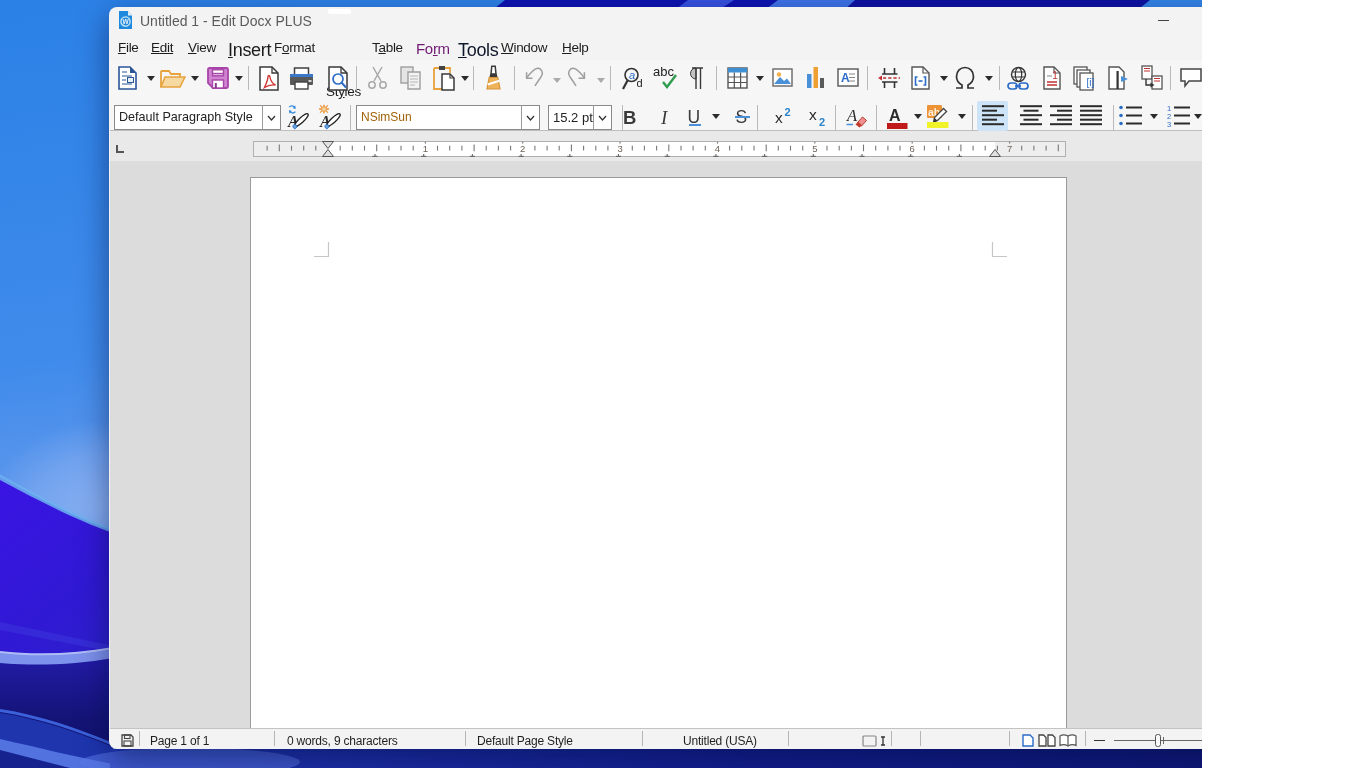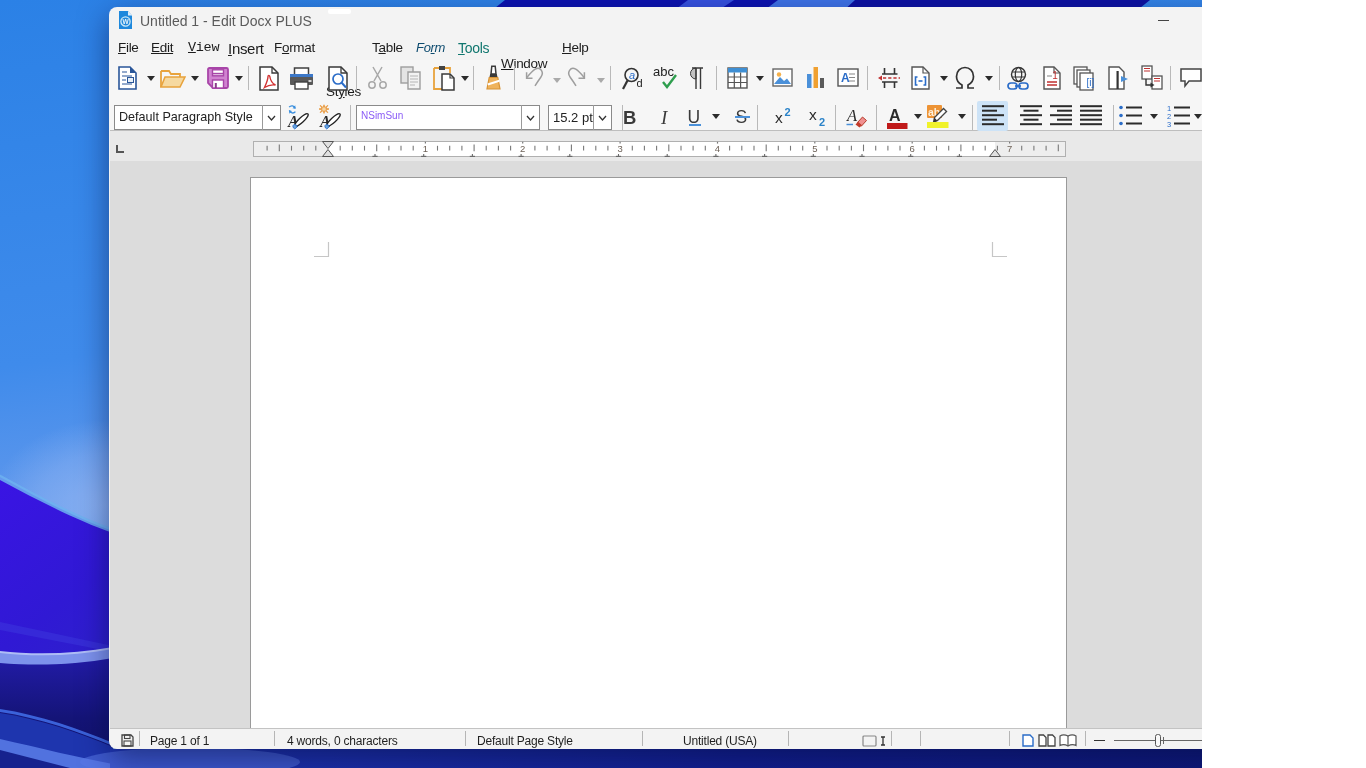--- a/index.html
+++ b/index.html
@@ -96,28 +96,28 @@
 <text x="7.5" y="13.2" font-size="6.5" fill="#e8f4fb" text-anchor="middle" font-family="Liberation Sans" font-weight="bold">W</text>
 </svg>
 <div class="abs txt" style="left:140px;top:13px;font-size:14px;color:#5a5a5a;">Untitled 1 - Edit Docx PLUS</div>
 <div class="abs" style="left:1158px;top:20px;width:11px;height:1.4px;background:#444;"></div>
 <div class="abs" style="left:1203px;top:15px;width:9px;height:9px;border:1.3px solid #555;border-radius:2px;"></div>
 <svg class="abs" style="left:1248px;top:14px" width="12" height="12">
       <path d="M1,1 L11,11 M11,1 L1,11" stroke="#444" stroke-width="1.2"></path>
     </svg>
 <div class="abs txt" style="left:118px;top:40px;font-size:13.5px;letter-spacing:-0.3px;color:#1c1c1c;"><u>F</u>ile</div>
 <div class="abs txt" style="left:151px;top:40px;font-size:13.5px;letter-spacing:-0.3px;color:#1c1c1c;text-decoration:underline;"><u>E</u>dit</div>
-<div class="abs txt" style="left:188px;top:40px;font-size:13.5px;letter-spacing:-0.3px;color:#1c1c1c;font-family:Liberation Mono, monospace;"><u>V</u>iew</div>
-<div class="abs txt" style="left:228px;top:40px;font-size:15px;letter-spacing:-0.3px;color:#1c1c1c;"><u>I</u>nsert</div>
+<div class="abs txt" style="left:188px;top:40px;font-size:13.5px;letter-spacing:-0.3px;color:#1c1c1c;"><u>V</u>iew</div>
+<div class="abs txt" style="left:228px;top:40px;font-size:18px;letter-spacing:-0.3px;color:#1c1c1c;"><u>I</u>nsert</div>
 <div class="abs txt" style="left:274px;top:40px;font-size:13.5px;letter-spacing:-0.3px;color:#1c1c1c;">F<u>o</u>rmat</div>
 <div class="abs txt" style="left:326px;top:40px;font-size:13.5px;letter-spacing:-0.3px;color:#1c1c1c;margin-top:44px;">St<u>y</u>les</div>
 <div class="abs txt" style="left:372px;top:40px;font-size:13.5px;letter-spacing:-0.3px;color:#1c1c1c;">T<u>a</u>ble</div>
-<div class="abs txt" style="left:416px;top:40px;font-size:13px;letter-spacing:-0.3px;color:#0c4a6e;font-style:italic;">Fo<u>r</u>m</div>
-<div class="abs txt" style="left:458px;top:40px;font-size:14px;letter-spacing:-0.3px;color:#0f766e;"><u>T</u>ools</div>
-<div class="abs txt" style="left:501px;top:56px;font-size:13.5px;letter-spacing:-0.3px;color:#1c1c1c;"><u>W</u>indow</div>
+<div class="abs txt" style="left:416px;top:40px;font-size:15px;letter-spacing:-0.3px;color:#701a75;">Fo<u>r</u>m</div>
+<div class="abs txt" style="left:458px;top:40px;font-size:18px;letter-spacing:-0.3px;color:#0f172a;"><u>T</u>ools</div>
+<div class="abs txt" style="left:501px;top:40px;font-size:13.5px;letter-spacing:-0.3px;color:#1c1c1c;"><u>W</u>indow</div>
 <div class="abs txt" style="left:562px;top:40px;font-size:13.5px;letter-spacing:-0.3px;color:#1c1c1c;"><u>H</u>elp</div>
 <svg class="abs" style="left:1261px;top:42px" width="10" height="10">
       <path d="M1,1 L9,9 M9,1 L1,9" stroke="#333" stroke-width="1.3"></path>
     </svg>
 <svg class="abs" style="left:118px;top:66px" width="19" height="24" viewBox="0 0 19 24">
 <path d="M1,1 L12,1 L18,7 L18,23 L1,23 Z" fill="#fff" stroke="#2a5699" stroke-width="1.6"></path>
 <path d="M12,1 L18,7 L12,7 Z" fill="#2a5699"></path>
 <path d="M4,6 L9,6 M4,10 L14,10 M4,14 L8,14 M4,18 L14,18" stroke="#2a5699" stroke-width="1.1"></path>
 <rect x="9.5" y="11.5" width="6" height="5" fill="#e8f0f8" stroke="#2a5699" stroke-width="1"></rect>
 </svg>
@@ -328,21 +328,21 @@
 <path d="M3.4,9.8 L3,6.2 L6,6.9 Z" fill="#3a8edd"></path>
 </svg>
 <svg class="abs" style="left:317px;top:104px" width="25" height="26" viewBox="0 0 25 26">
 <text x="3" y="23" font-size="16" font-style="italic" font-weight="bold" fill="#2b2b2b" font-family="Liberation Serif">A</text>
 <ellipse cx="16.5" cy="16" rx="8.8" ry="2.4" transform="rotate(-43 16.5 16)" fill="#fff" stroke="#222" stroke-width="1.3"></ellipse>
 <path d="M9,20.5 C7.5,21.5 7.5,23.5 9.5,24.8 C11.5,24.3 12.5,22.5 11.8,21.3 Z" fill="#6aa5dd" stroke="#2a6cc8" stroke-width="1"></path>
 <path d="M7,0.8 L7.8,3.6 L10.8,1.4 L8.8,4.4 L12,5 L8.8,5.8 L10.8,8.6 L7.8,6.6 L7,9.4 L6.2,6.6 L3.2,8.6 L5.2,5.8 L2,5 L5.2,4.4 L3.2,1.4 L6.2,3.6 Z" fill="#f8d9a8" stroke="#e8963c" stroke-width="0.9"></path>
 </svg>
 <div class="abs sep1" style="left:350px;top:105px;height:25px;"></div>
 <div class="abs" style="left:356px;top:105px;width:184px;height:25px;background:#fff;border:1px solid #8a8a8a;box-sizing:border-box;"></div>
-<div class="abs txt" style="left:361px;top:110px;font-size:10px;letter-spacing:0px;color:#8b5cf6;">NSimSun</div>
+<div class="abs txt" style="left:361px;top:110px;font-size:12px;letter-spacing:0px;color:#a16207;">NSimSun</div>
 <div class="abs" style="left:521px;top:105px;width:1px;height:25px;background:#9a9a9a;"></div>
 <svg class="abs" style="left:526px;top:114.5px" width="9" height="6">
       <path d="M1,1 L4.5,5 L8,1" fill="none" stroke="#333" stroke-width="1.3"></path>
     </svg>
 <div class="abs" style="left:548px;top:105px;width:64px;height:25px;background:#fff;border:1px solid #8a8a8a;box-sizing:border-box;"></div>
 <div class="abs txt" style="left:553px;top:110px;font-size:13.0px;letter-spacing:0px;color:#222;">15.2 pt</div>
 <div class="abs" style="left:593px;top:105px;width:1px;height:25px;background:#9a9a9a;"></div>
 <svg class="abs" style="left:598px;top:114.5px" width="9" height="6">
       <path d="M1,1 L4.5,5 L8,1" fill="none" stroke="#333" stroke-width="1.3"></path>
     </svg>
@@ -613,21 +613,21 @@
 <path d="M11,19 L17.5,12.5 L20,15 L13.5,21.5 L10.5,22 Z" fill="#4a90d9"></path>
 </svg>
 <svg class="abs" style="left:121px;top:734px" width="13" height="13" viewBox="0 0 13 13">
 <path d="M1,1 L10,1 L12,3 L12,12 L1,12 Z" fill="none" stroke="#444" stroke-width="1.3"></path>
 <rect x="3.5" y="1" width="5.5" height="3.5" fill="none" stroke="#444" stroke-width="1.1"></rect>
 <rect x="3" y="7" width="7" height="5" fill="none" stroke="#444" stroke-width="1.1"></rect>
 </svg>
 <div class="abs" style="left:139px;top:731px;width:1px;height:15px;background:#b5b5b5;"></div>
 <div class="abs txt" style="left:150px;top:734px;font-size:12px;letter-spacing:-0.2px;color:#1f1f1f;">Page 1 of 1</div>
 <div class="abs" style="left:274px;top:731px;width:1px;height:15px;background:#b5b5b5;"></div>
-<div class="abs txt" style="left:287px;top:734px;font-size:12px;letter-spacing:-0.2px;color:#1f1f1f;">4 words, 0 characters</div>
+<div class="abs txt" style="left:287px;top:734px;font-size:12px;letter-spacing:-0.2px;color:#1f1f1f;">0 words, 9 characters</div>
 <div class="abs" style="left:465px;top:731px;width:1px;height:15px;background:#b5b5b5;"></div>
 <div class="abs txt" style="left:477px;top:734px;font-size:12px;letter-spacing:-0.2px;color:#1f1f1f;text-align:center;">Default Page Style</div>
 <div class="abs" style="left:642px;top:731px;width:1px;height:15px;background:#b5b5b5;"></div>
 <div class="abs txt" style="left:683px;top:734px;font-size:12px;letter-spacing:-0.2px;color:#1f1f1f;">Untitled (USA)</div>
 <div class="abs" style="left:788px;top:731px;width:1px;height:15px;background:#b5b5b5;"></div>
 <svg class="abs" style="left:862px;top:735px" width="24" height="12" viewBox="0 0 24 12">
 <rect x="1" y="1" width="13" height="10" rx="1" fill="none" stroke="#888" stroke-width="1.2"></rect>
 <path d="M19,2 L23,2 M21,2 L21,10 M19,10 L23,10" stroke="#333" stroke-width="1.3"></path>
 </svg>
 <div class="abs" style="left:891px;top:731px;width:1px;height:15px;background:#b5b5b5;"></div>

